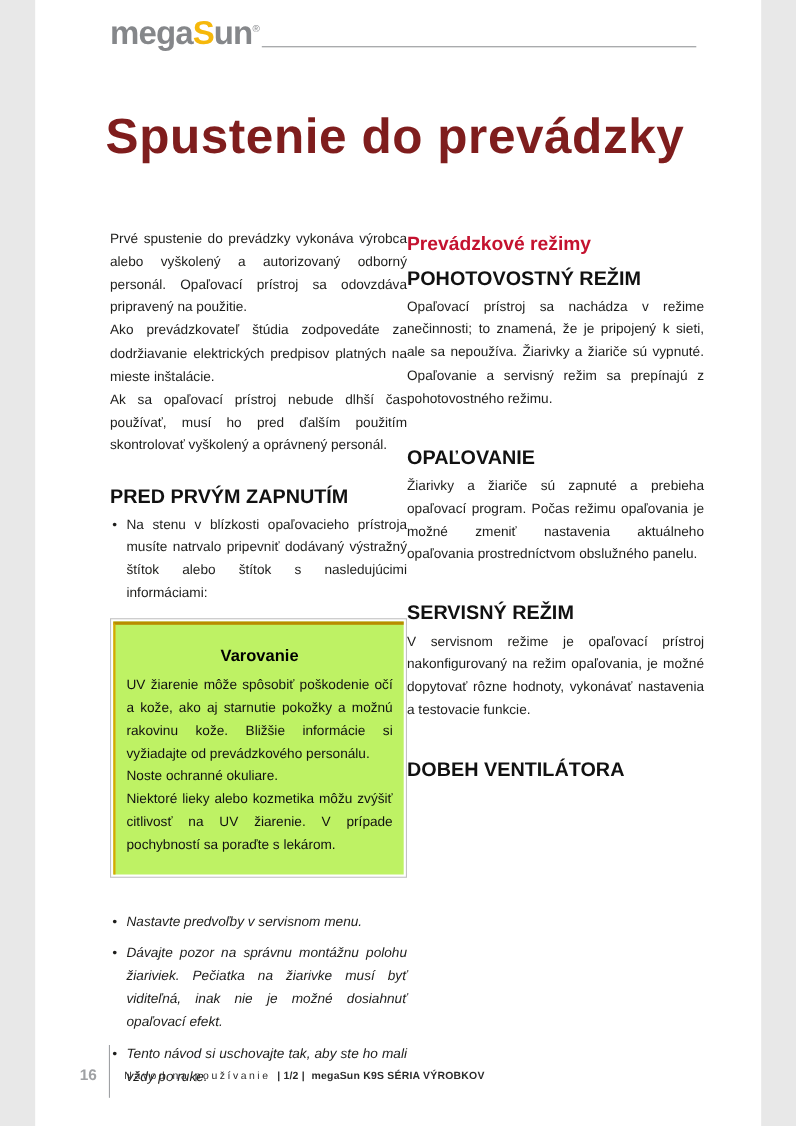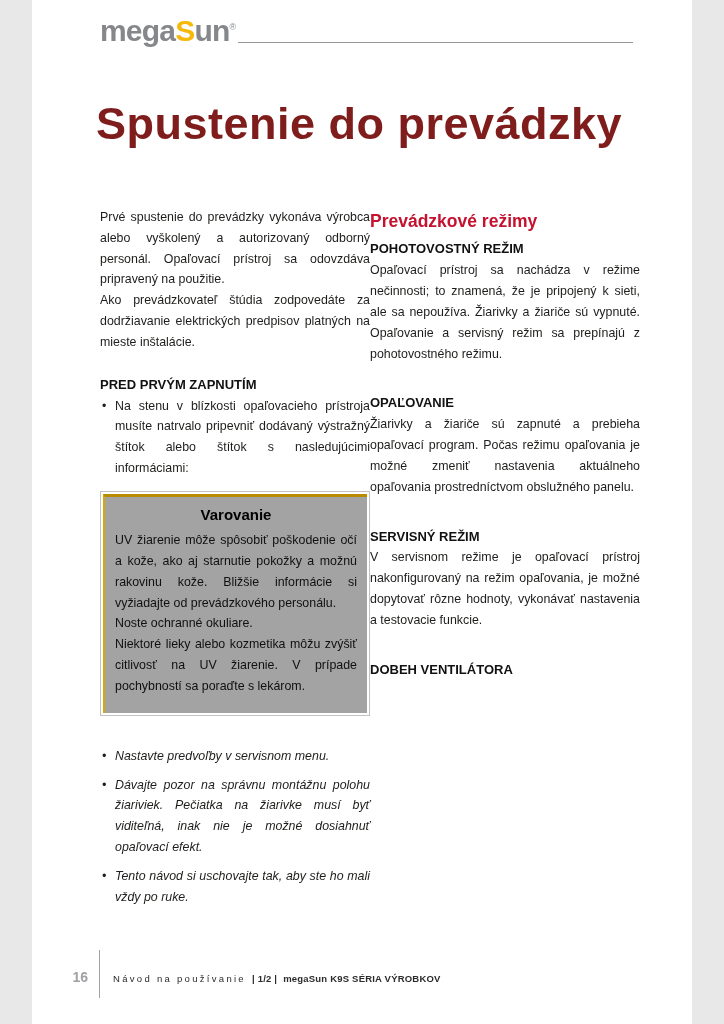--- a/index.html
+++ b/index.html
@@ -18,32 +18,32 @@
   .hdr-rule { flex:1; border-bottom:1.5px solid #95979a; margin-bottom:3px; margin-left:3px; }
 
   
   .title { position:absolute; top:98px; left:64px; font-size:45px; font-weight:bold; color:#7f1d1d; letter-spacing:0.5px; }
 
   
   .cols { position:absolute; top:207px; left:68px; right:52px; display:flex; }
   .col { flex:1; font-size:12.4px; line-height:1.68; text-align:justify; }
   .col p { margin:0; }
 
-  h3.caps { font-size:13px; line-height:1.68; font-weight:bold; color:#111; text-align:left; }
+  h3.caps { font-size:18px; line-height:1.68; font-weight:bold; color:#111; text-align:left; }
   .lead-gap { margin-top:21px; }
 
   ul.bullets { list-style:none; }
   ul.bullets li { position:relative; padding-left:15px; text-align:justify; }
   ul.bullets li::before { content:"•"; position:absolute; left:2px; top:0; }
   ul.bullets.spaced { margin-top:30px;font-style:italic; }
   ul.bullets.spaced li { margin-bottom:8px; }
 
   
   .warn-outer { margin-top:12px; border:1px solid #c2c2c2; padding:2px; background:#fff; }
-  .warn-inner { background:#a3a3a3; border-top:3px solid #b98c00; border-left:2px solid #d7a800; padding:5px 10px 16px 10px; }
+  .warn-inner { background:#bef264; border-top:3px solid #b98c00; border-left:2px solid #d7a800; padding:16px 10px 16px 10px; }
   .warn-title { text-align:center; font-weight:bold; font-size:15px; color:#000; margin-bottom:3px; }
   .warn-inner p { text-align:justify; color:#101010; }
 
   
   h2.red { font-size:17.5px; font-weight:bold; color:#c4122f; text-align:left; margin-bottom:2px; }
   .sub + .sub { margin-top:28px; }
 
   
   .ftr { position:absolute; top:950px; left:28px; display:flex; align-items:center; }
   .pagenum { width:28px; text-align:right; font-size:14px; font-weight:bold; color:#9fa1a4; margin-top:6px; }
@@ -62,20 +62,21 @@
     <div class="hdr-rule"></div>
   </div>
 
   <h1 class="title">Spustenie do prevádzky</h1>
 
   <div class="cols">
 
     <section class="col">
       <p>Prvé spustenie do prevádzky vykonáva výrobca alebo vyškolený a autorizovaný odborný personál. Opaľovací prístroj sa odovzdáva pripravený na použitie.</p>
       <p>Ako prevádzkovateľ štúdia zodpovedáte za dodržiavanie elektrických predpisov platných na mieste inštalácie.</p>
+      <p>Ak sa opaľovací prístroj nebude dlhší čas používať, musí ho pred ďalším použitím skontrolovať vyškolený a oprávnený personál.</p>
 
       <h3 class="caps lead-gap">PRED PRVÝM ZAPNUTÍM</h3>
 
       <ul class="bullets">
         <li>Na stenu v blízkosti opaľovacieho prístroja musíte natrvalo pripevniť dodávaný výstražný štítok alebo štítok s nasledujúcimi informáciami:</li>
       </ul>
 
       <div class="warn-outer">
         <div class="warn-inner">
           <div class="warn-title">Varovanie</div>

